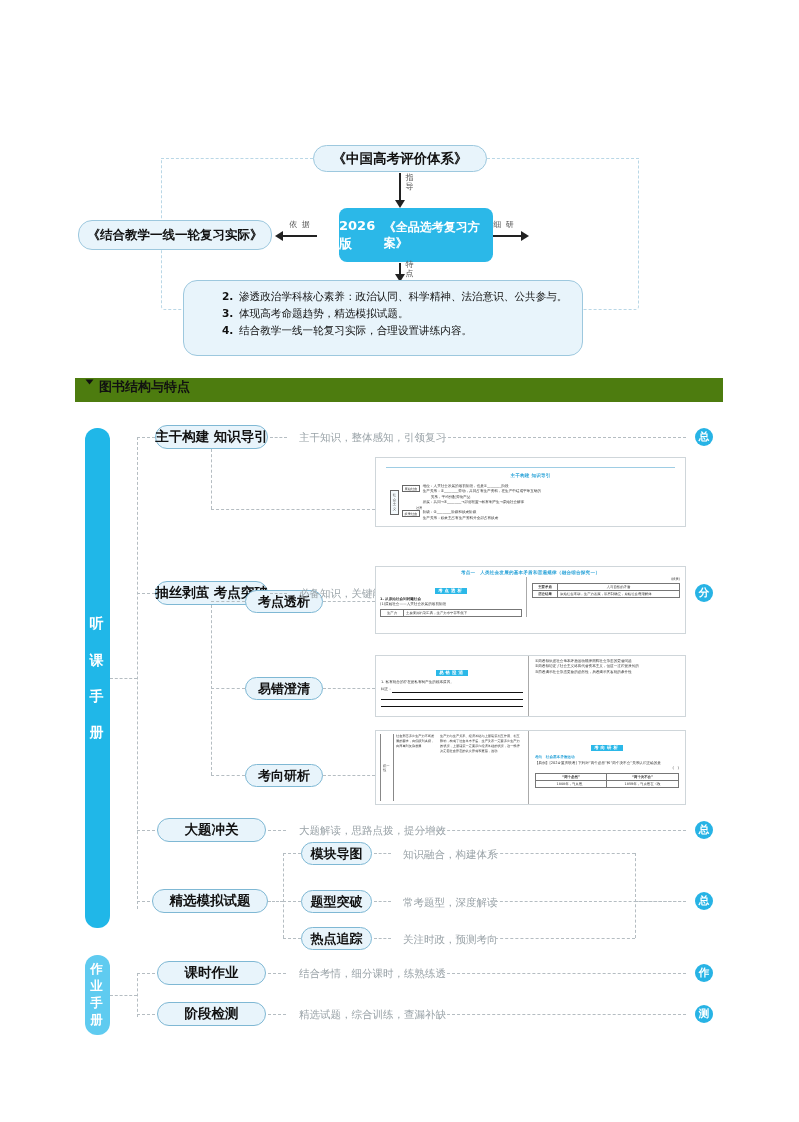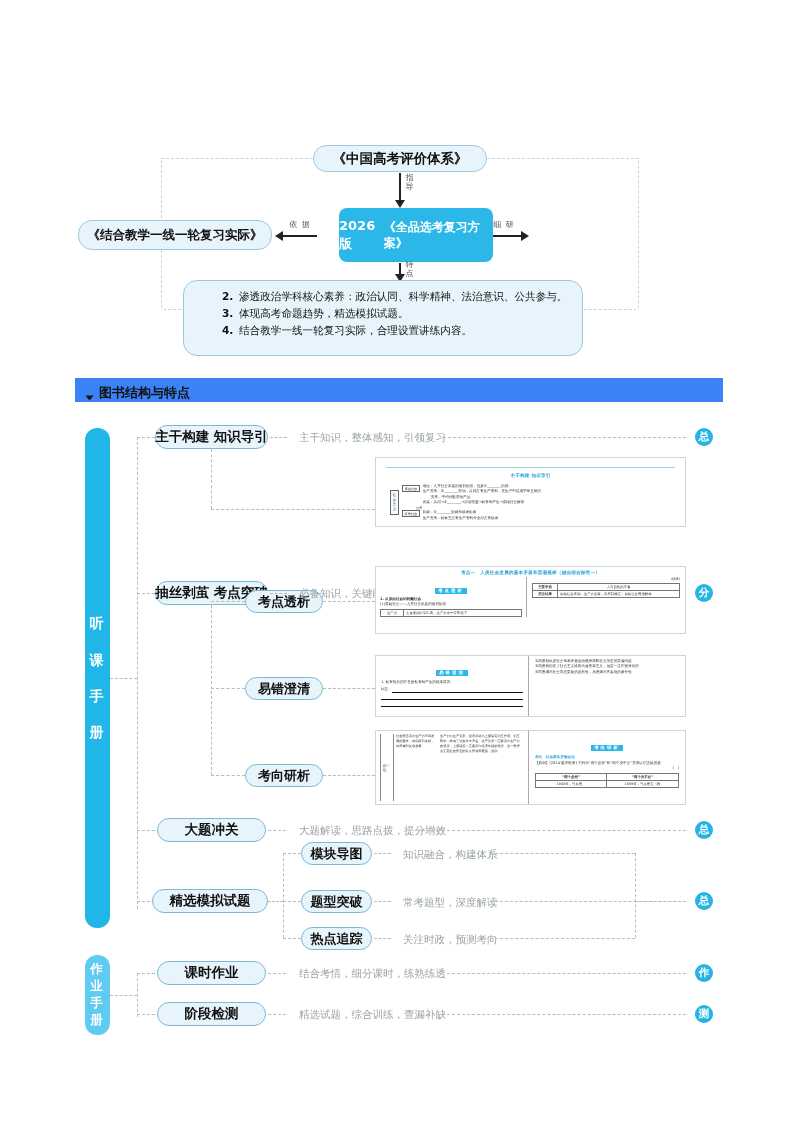--- a/index.html
+++ b/index.html
@@ -98,22 +98,22 @@
     border-left:8px solid #222;
   }
   .arrow-lbl{
     position:absolute; font-size:8px; color:#555; letter-spacing:1px;
     line-height:1.15; text-align:center; white-space:pre-line;
   }
 
   
   .sec-head{
     position:absolute; left:75px; top:378px; width:648px; height:24px;
-    background:#3b82f6;
-    display:flex; align-items:flex-end; padding-left:12px;
+    background:#4d7c0f;
+    display:flex; align-items:flex-start; padding-left:12px;
   }
   .sec-head .tri{
     width:0;height:0;border-left:5.5px solid #111;
     border-top:4.5px solid transparent;border-bottom:4.5px solid transparent;
     transform:rotate(90deg); margin-right:7px;
   }
   .sec-head .txt{ font-size:13px; font-weight:bold; color:#111; }
 
   
   .tree{ position:absolute; left:0; top:0; width:799px; height:1122px; }

